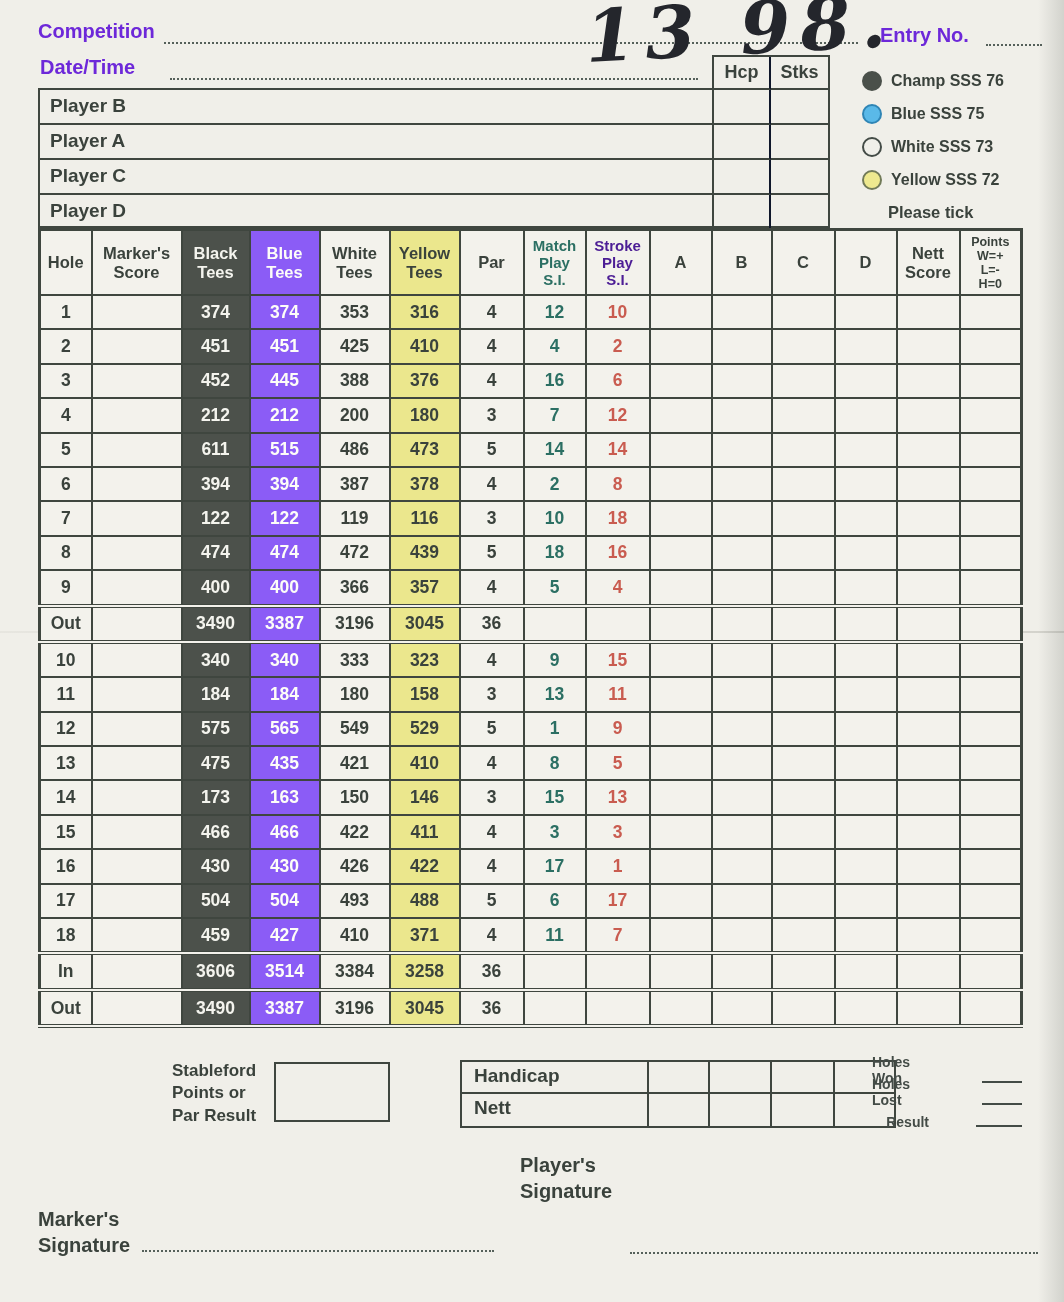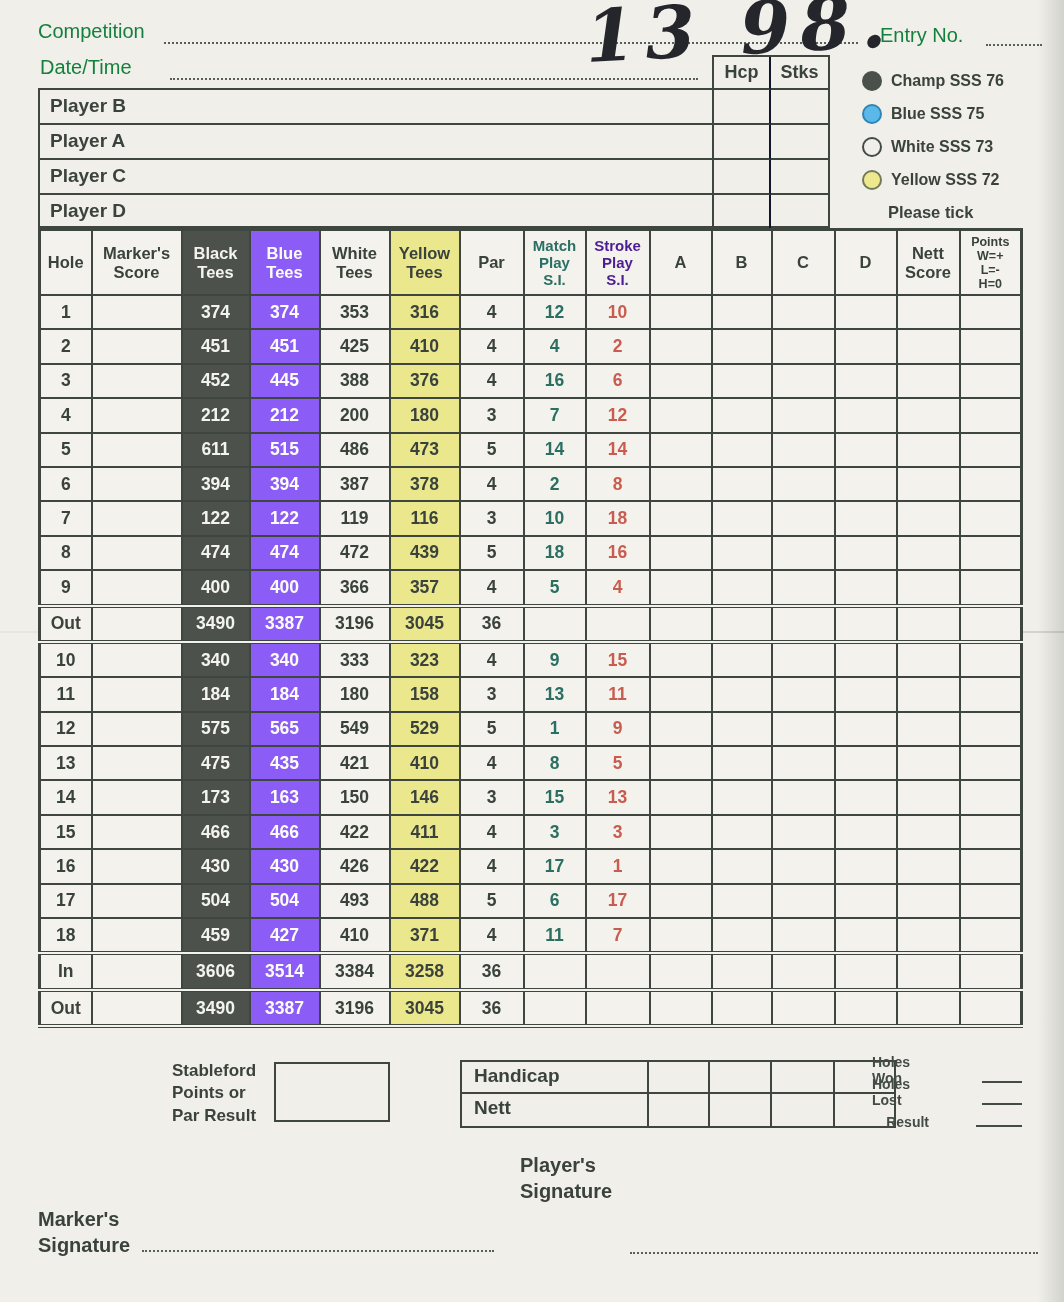--- a/index.html
+++ b/index.html
@@ -7,21 +7,21 @@
     position:relative; width:1064px; height:1302px; overflow:hidden;
     background:#f0efe9;
     font-family:"Liberation Sans", sans-serif;
     color:#3a423c;
   }
   .edge-right { position:absolute; right:0; top:0; bottom:0; width:26px;
     background:linear-gradient(to right, rgba(0,0,0,0), rgba(90,95,90,0.20)); pointer-events:none; }
   .crease { position:absolute; left:0; right:0; top:631px; height:2px;
     background:linear-gradient(to right, rgba(110,110,100,0.07), rgba(110,110,100,0.22)); }
 
-  .lbl { position:absolute; font-weight:normal; font-size:20px; color:#15803d; }
+  .lbl { position:absolute; font-weight:bold; font-size:20px; color:#6d28d9; }
   .dotline { position:absolute; height:0; border-bottom:2.5px dotted #55605a; }
 
   .handwriting {
     position:absolute; left:585px; top:-14px; z-index:3;
     font-family:"DejaVu Serif", serif; font-style:italic; font-weight:600;
     font-size:72px; letter-spacing:10px; color:#24262c; transform:rotate(-3deg);
   }
 
   
   .player-grid { position:absolute; left:38px; top:55px; width:792px; height:173px; }

